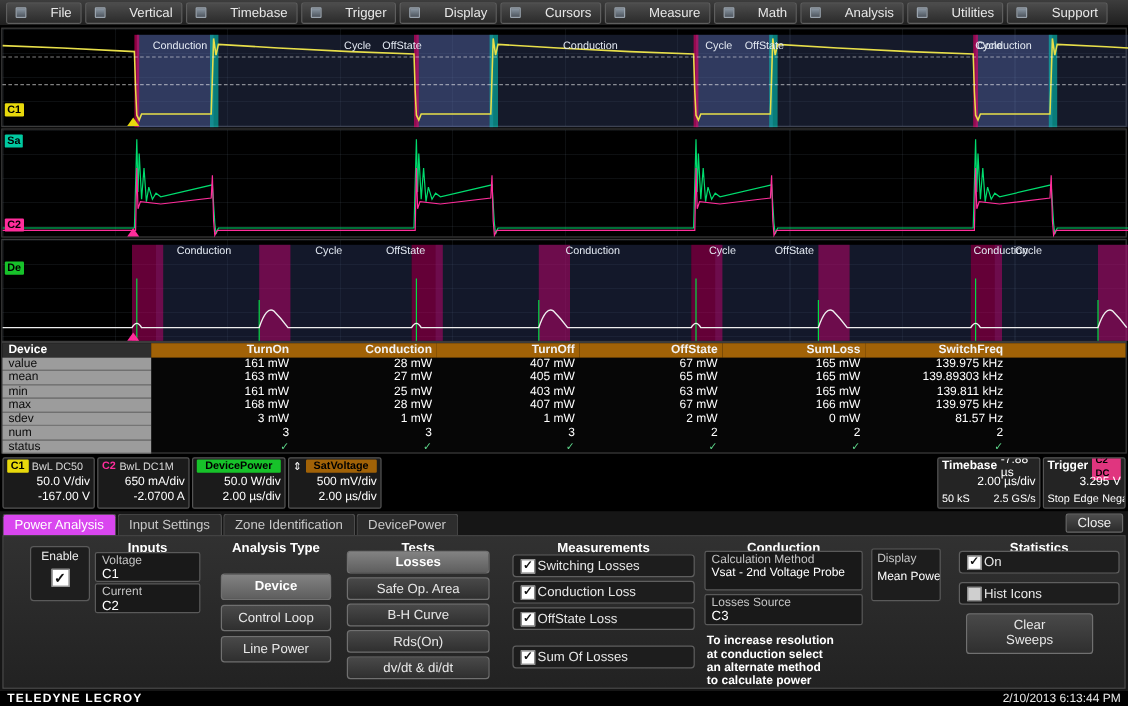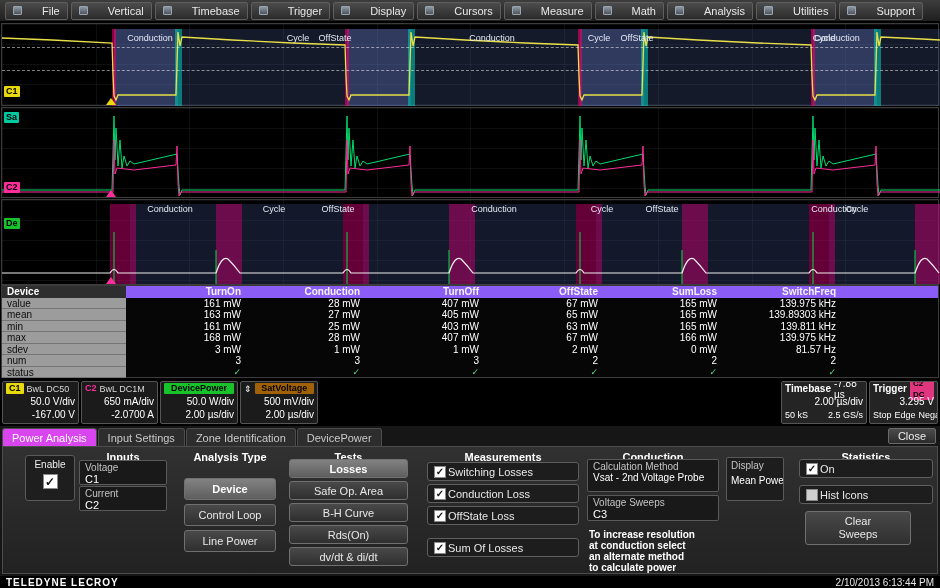--- a/index.html
+++ b/index.html
@@ -67,21 +67,21 @@
 
   
   .mtable {
     position:absolute; top:285px; left:1px; width:938px; height:93px;
     background:#060606; border:1px solid #3c3c3c;
     display:grid; grid-template-columns:124px repeat(6,119px) 1fr;
     grid-auto-rows:11.5px; font-size:10px; line-height:11.5px;
   }
   .tcell { overflow:hidden; white-space:nowrap; }
   .corner { background:#2e2e2e; color:#fff; font-weight:bold; padding-left:5px; }
-  .thead  { color:#f2f2f2; font-weight:600; text-align:right; padding-right:4px; background:#8b5cf6; }
+  .thead  { color:#f2f2f2; font-weight:600; text-align:right; padding-right:4px; background:#a16207; }
   .rowlabel {
     color:#0c0c0c; padding-left:5px;
     background:linear-gradient(#a0a0a0,#8a8a8a);
   }
   .mtable .rowlabel:nth-of-type(8n+9)  { background:#9c9c9c; }
   .rowlabel { border-bottom:1px solid rgba(0,0,0,0.25); }
   .tval { color:#fff; text-align:right; padding-right:4px; }
   .tstatus { color:#5fd98c; font-size:9px; }
 
   
@@ -530,21 +530,21 @@
             <span class="ci-label">Sum Of Losses</span>
           </div>
         </div>
 
       <div class="sec-h" id="h-cond">Conduction</div>
       <div class="field" id="fld-calc">
         <div class="f-label">Calculation Method</div>
         <div class="f-value" style="font-size:10px">Vsat - 2nd Voltage Probe</div>
       </div>
       <div class="field" id="fld-src">
-        <div class="f-label">Voltage Sweeps</div>
+        <div class="f-label">Losses Source</div>
         <div class="f-value">C3</div>
       </div>
       <div class="hint">To increase resolution
 at conduction select
 an alternate method
 to calculate power</div>
 
       <div class="display-box">
         <div class="f-label">Display</div>
         <div class="f-value">Mean Powe</div>

